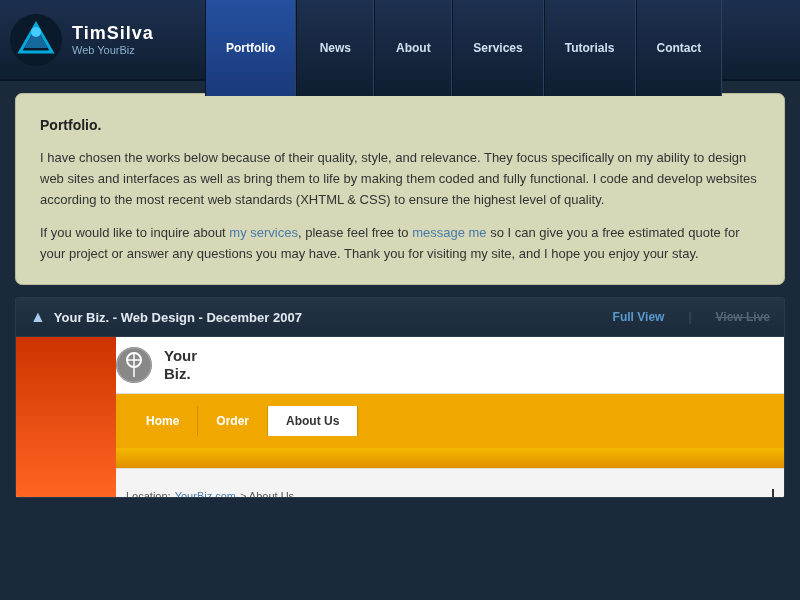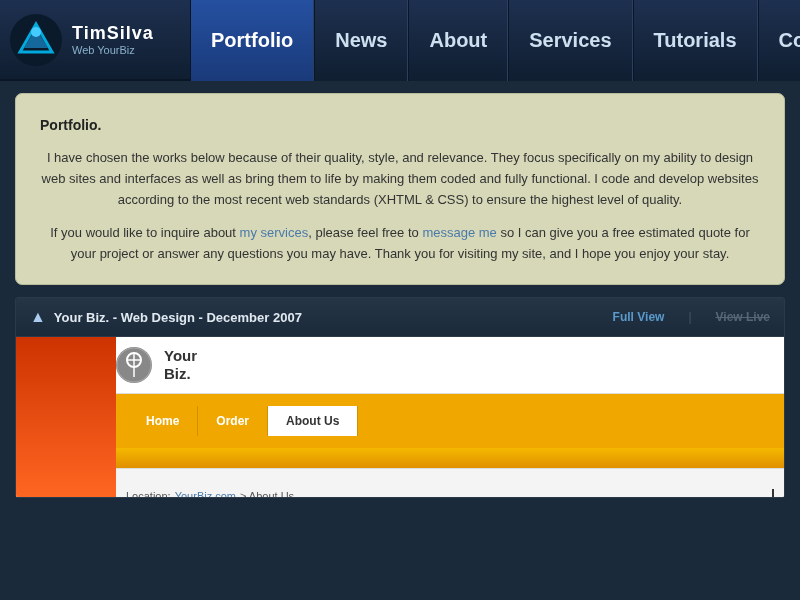--- a/index.html
+++ b/index.html
@@ -17,21 +17,21 @@
       background: linear-gradient(to bottom, #1e3050, #0f1e30);
       display: flex;
       align-items: center;
       height: 81px;
       border-bottom: 2px solid #0a1525;
     }
 
     #logo-area {
       display: flex;
       align-items: center;
-      width: 190px;
+      width: 205px;
       padding-left: 10px;
       flex-shrink: 0;
     }
 
     #logo-icon {
       width: 52px;
       height: 52px;
       margin-right: 10px;
     }
 
@@ -56,26 +56,26 @@
       display: flex;
       height: 100%;
     }
 
     .nav-item {
       display: flex;
       align-items: center;
       justify-content: center;
       padding: 0 20px;
       color: #cde0f0;
-      font-size: 20px;
+      font-size: 12px;
       font-weight: bold;
       cursor: pointer;
       border-right: 1px solid #2a4060;
       border-left: 1px solid #0a1525;
-      height: 81px;
+      height: 96px;
       min-width: 78px;
       text-align: center;
       background: linear-gradient(to bottom, #1e3050, #0f1e30);
       transition: background 0.2s;
     }
 
     .nav-item:hover, .nav-item.active {
       background: linear-gradient(to bottom, #2a4a6a, #1a3050);
       color: #ffffff;
     }
@@ -105,21 +105,20 @@
     #portfolio-intro h2 {
       font-size: 14px;
       font-weight: bold;
       margin-bottom: 12px;
       color: #222;
     }
 
     #portfolio-intro p {
       margin-bottom: 12px;
       font-size: 13px;
-      text-align: center;
     }
 
     #portfolio-intro p:last-child {
       margin-bottom: 0;
     }
 
     #portfolio-intro a {
       color: #4a7aaa;
       text-decoration: none;
     }

